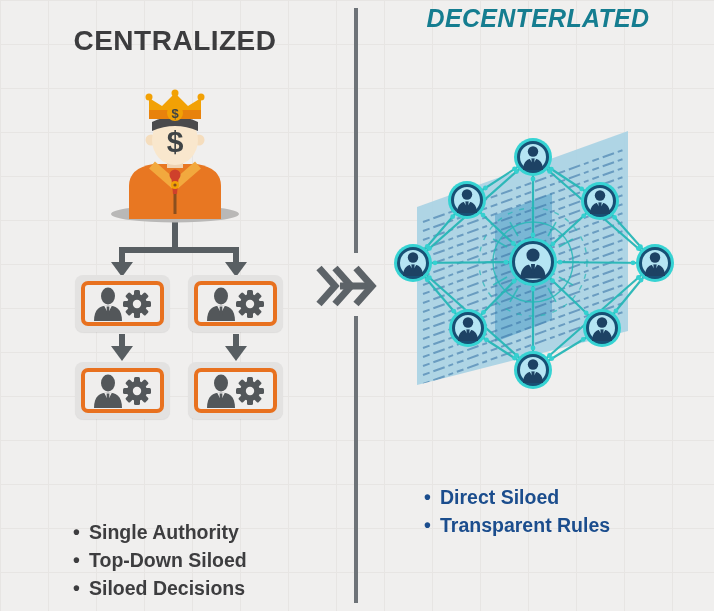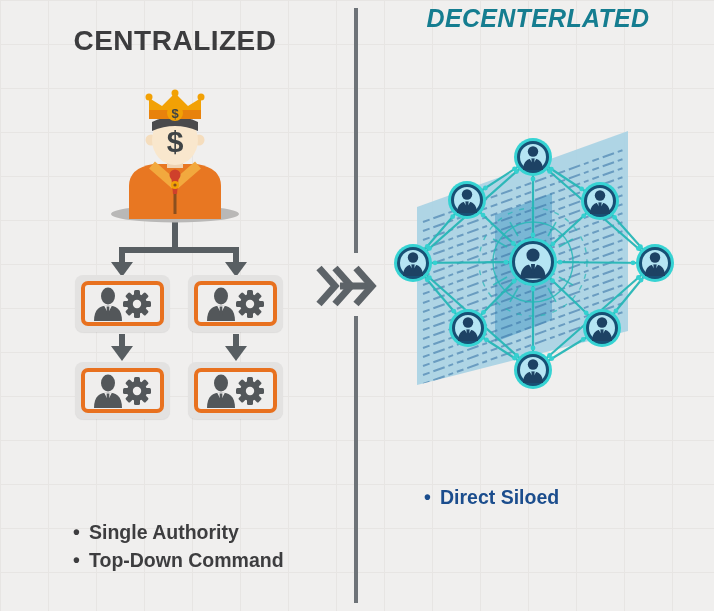--- a/index.html
+++ b/index.html
@@ -203,21 +203,22 @@
             <rect x="42" y="4" width="6" height="28" rx="1.5" transform="rotate(135 45 18)"></rect>
             <circle cx="45" cy="18" r="10"></circle>
             <circle cx="45" cy="18" r="4.2" fill="#efeeed"></circle>
           </g>
     </svg>
       </div>
   </div>
 
   <ul class="blist blist-left">
     <li>Single Authority</li>
-    <li>Top-Down Command</li>
+    <li>Top-Down Siloed</li>
+    <li>Siloed Decisions</li>
   </ul>
 
   <h1 class="title-right">
     <span>DECENTERLATED</span>
   </h1>
 
   <svg id="network-svg" class="network-svg" width="320" height="300" viewBox="390 112 320 300">
     <defs>
       <clipPath id="panelClip">
           <polygon points="417,207 628,131 628,331 417,385"></polygon>
@@ -395,15 +396,16 @@
           <circle cx="533" cy="255.05263157894737" r="6.568421052631579" fill="#1d4264"></circle>
           <path d="M 520.3684210526316,278.42105263157896 C 520.3684210526316,267.05263157894734 526.6842105263158,263.89473684210526 533,263.89473684210526 C 539.3157894736842,263.89473684210526 545.6315789473684,267.05263157894734 545.6315789473684,278.42105263157896 Z" fill="#1d4264"></path>
           <polygon points="528.578947368421,263.89473684210526 537.421052631579,263.89473684210526 533,270.8421052631579" fill="#b5e5f3"></polygon>
           <polygon points="530.978947368421,263.89473684210526 535.021052631579,263.89473684210526 534.3894736842105,273.36842105263156 531.6105263157895,273.36842105263156" fill="#1d4264"></polygon>
         </g>
       </g>
   </svg>
 
   <ul class="blist blist-right">
     <li>Direct Siloed</li>
+    <li>Transparent Rules</li>
   </ul>
 
 </div>
 
 </body></html>

